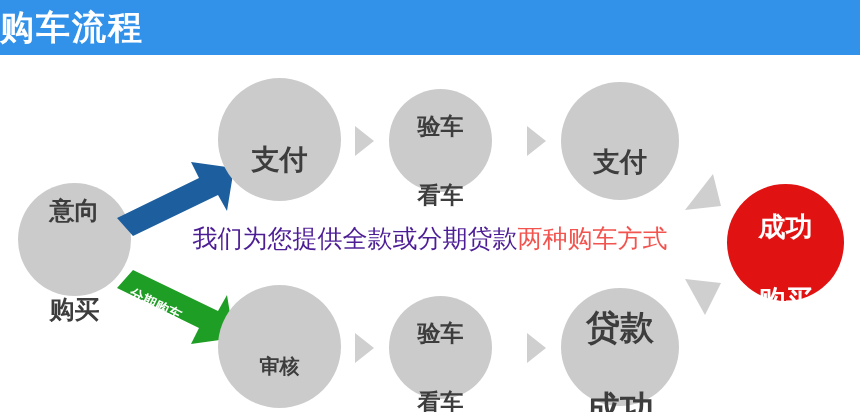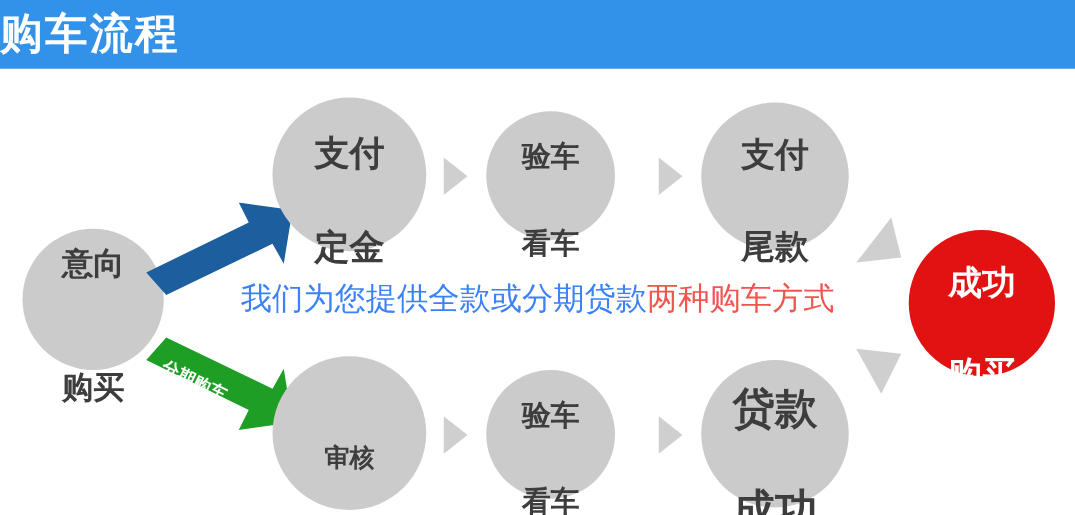--- a/index.html
+++ b/index.html
@@ -198,21 +198,21 @@
     position: absolute;
     left: 0;
     top: 222px;
     width: 860px;
     text-align: center;
     font-size: 25px;
     line-height: 34px;
     white-space: nowrap;
     font-family: "DejaVu Sans", "Liberation Sans", sans-serif;
   }
-  .caption .plain { color: #3b82f6; }
+  .caption .plain { color: #4c1d95; }
   .caption .highlight { color: #f2544f; }
 </style>
 </head>
 <body>
 
 <div id="page">
 
   <div class="header">
     <div class="header-title">购车流程</div>
   </div>
@@ -231,35 +231,33 @@
 
   <div class="big-arrow" id="arrow-installment">
     <svg width="125" height="78" viewBox="0 0 125 78">
       <polygon points="4,20 86,60 78,76 121,70 114,27 105,43 20,2" fill="#1f9e25"></polygon>
     </svg>
     <span class="big-arrow-label" id="label-installment">分期购车</span>
   </div>
 
   <div class="node gray" id="node-deposit">
     <span class="line">支付</span>
-    <span class="line">定金</span>
   </div>
 
   <div class="tri tri-right" id="tri-top-1"></div>
 
   <div class="node gray" id="node-inspect-top">
     <span class="line">验车</span>
     <span class="line">看车</span>
   </div>
 
   <div class="tri tri-right" id="tri-top-2"></div>
 
   <div class="node gray" id="node-final-payment">
     <span class="line">支付</span>
-    <span class="line">尾款</span>
   </div>
 
   <div class="node gray" id="node-qualification">
     <span class="line">审核</span>
   </div>
 
   <div class="tri tri-right" id="tri-bot-1"></div>
 
   <div class="node gray" id="node-inspect-bottom">
     <span class="line">验车</span>

